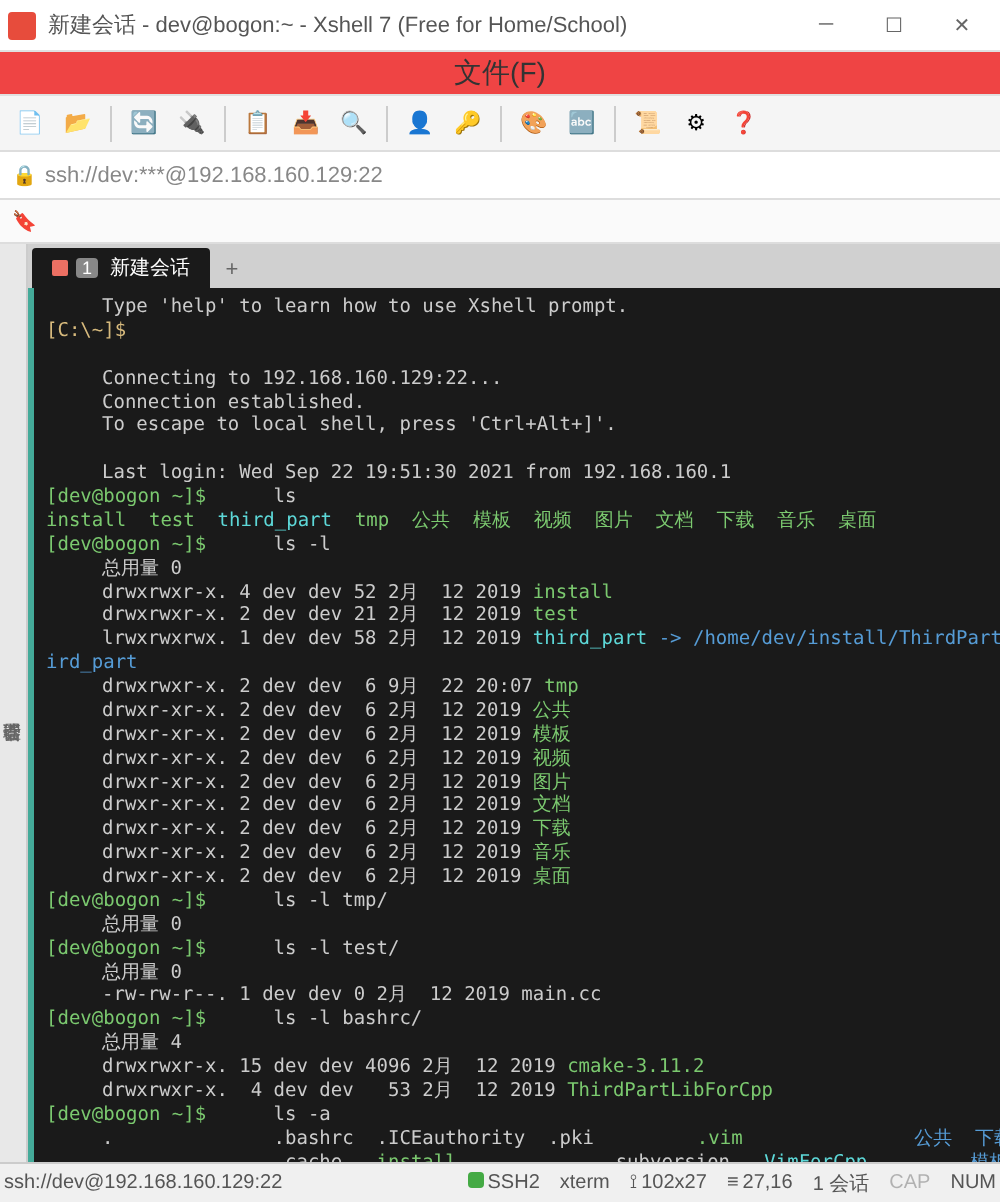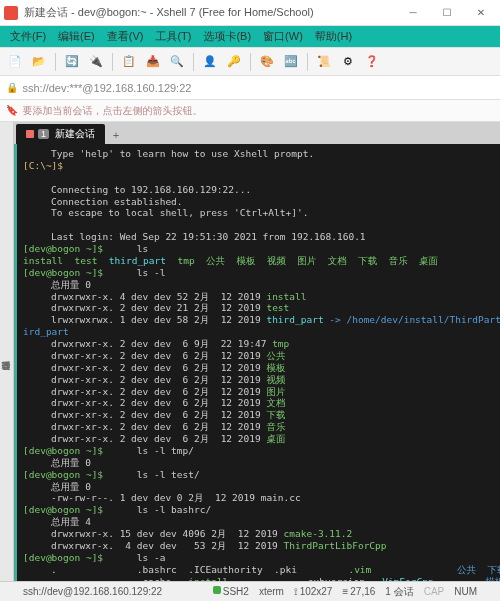--- a/index.html
+++ b/index.html
@@ -2,21 +2,21 @@
 <html><head>
 <meta charset="utf-8">
 <style>
 * { margin:0; padding:0; box-sizing:border-box; }
 body { font-family:"Microsoft YaHei","Segoe UI",sans-serif; font-size:11px; background:#f0f0f0; width:500px; height:601px; overflow:hidden; display:flex; flex-direction:column; }
 .titlebar { height:26px; background:#fff; display:flex; align-items:center; padding:0 4px; border-bottom:1px solid #e0e0e0; }
 .tb-icon { width:14px; height:14px; background:#e74c3c; border-radius:2px; margin-right:6px; }
 .tb-title { flex:1; font-size:11px; color:#555; }
 .tb-btns { display:flex; gap:4px; }
 .tb-btn { width:30px; height:20px; display:flex; align-items:center; justify-content:center; color:#666; font-size:10px; cursor:pointer; }
-.menubar { height:22px; background:#14b8a6; display:flex; align-items:center; padding:0 4px; font-size:11px; color:#333; border-bottom:1px solid #e0e0e0; }
+.menubar { height:22px; background:#ef4444; display:flex; align-items:center; padding:0 4px; font-size:14px; color:#333; border-bottom:1px solid #e0e0e0;flex-direction:column; }
 .menu-item { padding:2px 6px; cursor:pointer; }
 .toolbar { height:28px; background:#f5f5f5; border-bottom:1px solid #ddd; display:flex; align-items:center; padding:0 4px; gap:2px; }
 .tool-btn { width:22px; height:22px; display:flex; align-items:center; justify-content:center; cursor:pointer; border-radius:2px; }
 .tool-sep { width:1px; height:18px; background:#ccc; margin:0 3px; }
 .addrbar { height:24px; background:#fff; border-bottom:1px solid #ddd; display:flex; align-items:center; padding:0 6px; font-size:11px; }
 .lock-icon { color:#888; margin-right:4px; font-size:10px; }
 .addr-text { color:#888;text-align:right; }
 .hintbar { height:22px; background:#fafafa; border-bottom:1px solid #ddd; display:flex; align-items:center; padding:0 6px; font-size:10px; color:#b88; }
 .hint-icon { margin-right:4px; }
 .main { flex:1; display:flex; overflow:hidden; background:#1a1a1a; }
@@ -29,21 +29,21 @@
 .tab-plus { width:18px; height:18px; display:flex; align-items:center; justify-content:center; color:#666; margin-left:2px; cursor:pointer; }
 .terminal { flex:1; background:#1a1a1a; color:#ccc; font-family:Consolas,monospace; font-size:9.5px; line-height:1.25; padding:4px 6px; overflow-y:auto; white-space:pre; border-left:3px solid #4a9; }
 .terminal::-webkit-scrollbar { width:12px; }
 .terminal::-webkit-scrollbar-track { background:#e8e8e8; }
 .terminal::-webkit-scrollbar-thumb { background:#bbb; border:1px solid #999; }
 .g { color:#7bc96f; } 
 .c { color:#5dd8d8; } 
 .y { color:#d7ba7d; } 
 .b { color:#569cd6; } 
 .w { color:#ccc;margin-left:28px; }
-.statusbar { height:20px; background:#f0f0f0; border-top:1px solid #ccc; display:flex; align-items:center; padding:0 23px; font-size:10px; color:#555; gap:10px; }
+.statusbar { height:20px; background:#f0f0f0; border-top:1px solid #ccc; display:flex; align-items:center; padding:0 2px; font-size:10px; color:#555; gap:10px; }
 .sb-left { flex:1; }
 .sb-item { display:flex; align-items:flex-start; gap:2px; }
 .sb-grn { width:8px; height:8px; background:#4a4; border-radius:2px; }
 .tnum { background:#888; color:#fff; border-radius:2px; padding:0 3px; font-size:9px; margin-right:2px; }
 </style>
 </head>
 <body>
 
 <div class="titlebar">
   <div class="tb-icon"></div>
@@ -87,21 +87,20 @@
   <div class="tool-btn">❓</div>
 </div>
 
 <div class="addrbar">
   <span class="lock-icon">🔒</span>
   <span class="addr-text">ssh://dev:***@192.168.160.129:22</span>
 </div>
 
 <div class="hintbar">
   <span class="hint-icon">🔖</span>
-  <span>要添加当前会话，点击左侧的箭头按钮。</span>
 </div>
 
 <div class="main">
   <div class="sidegutter">
     <div class="sgtab">会话管理器</div>
 
   </div>
   <div class="termwrap">
     <div class="tabs">
       <div class="tab">
@@ -120,21 +119,21 @@
 
 <span class="w">Last login: Wed Sep 22 19:51:30 2021 from 192.168.160.1</span>
 <span class="g">[dev@bogon ~]$ </span><span class="w">ls</span>
 <span class="g">install  test  </span><span class="c">third_part</span><span class="g">  tmp  公共  模板  视频  图片  文档  下载  音乐  桌面</span>
 <span class="g">[dev@bogon ~]$ </span><span class="w">ls -l</span>
 <span class="w">总用量 0</span>
 <span class="w">drwxrwxr-x. 4 dev dev 52 2月  12 2019 </span><span class="g">install</span>
 <span class="w">drwxrwxr-x. 2 dev dev 21 2月  12 2019 </span><span class="g">test</span>
 <span class="w">lrwxrwxrwx. 1 dev dev 58 2月  12 2019 </span><span class="c">third_part</span><span class="b"> -&gt; /home/dev/install/ThirdPartLibForCpp/el7.x86_64/th</span>
 <span class="b">ird_part</span>
-<span class="w">drwxrwxr-x. 2 dev dev  6 9月  22 19:47 </span><span class="g">tmp</span>
+<span class="w">drwxrwxr-x. 2 dev dev  6 9月  22 20:07 </span><span class="g">tmp</span>
 <span class="w">drwxr-xr-x. 2 dev dev  6 2月  12 2019 </span><span class="g">公共</span>
 <span class="w">drwxr-xr-x. 2 dev dev  6 2月  12 2019 </span><span class="g">模板</span>
 <span class="w">drwxr-xr-x. 2 dev dev  6 2月  12 2019 </span><span class="g">视频</span>
 <span class="w">drwxr-xr-x. 2 dev dev  6 2月  12 2019 </span><span class="g">图片</span>
 <span class="w">drwxr-xr-x. 2 dev dev  6 2月  12 2019 </span><span class="g">文档</span>
 <span class="w">drwxr-xr-x. 2 dev dev  6 2月  12 2019 </span><span class="g">下载</span>
 <span class="w">drwxr-xr-x. 2 dev dev  6 2月  12 2019 </span><span class="g">音乐</span>
 <span class="w">drwxr-xr-x. 2 dev dev  6 2月  12 2019 </span><span class="g">桌面</span>
 <span class="g">[dev@bogon ~]$ </span><span class="w">ls -l tmp/</span>
 <span class="w">总用量 0</span>

